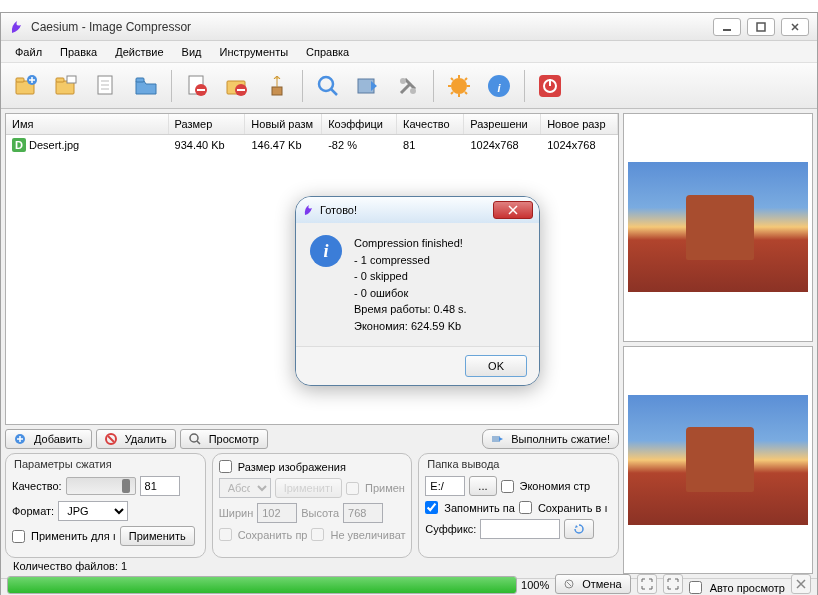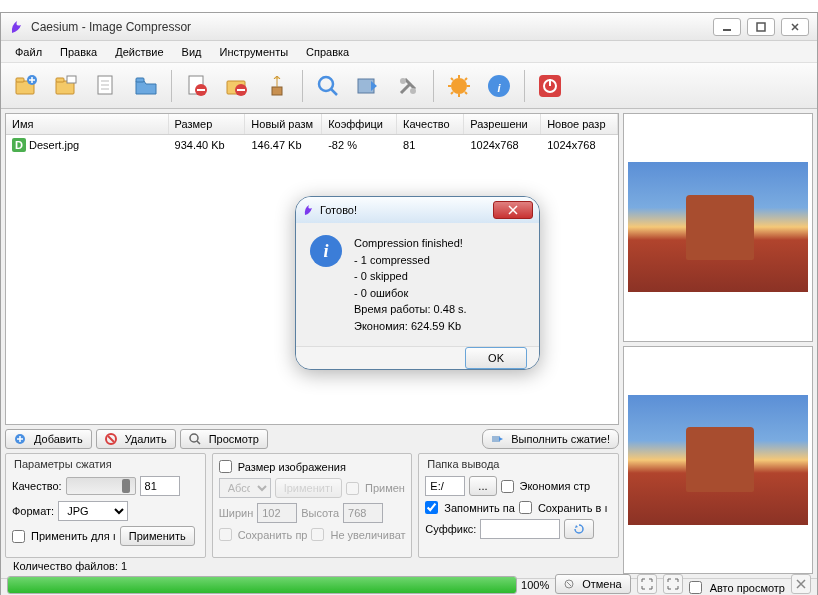--- a/index.html
+++ b/index.html
@@ -28,21 +28,21 @@
 .th { padding: 4px 6px; border-right: 1px solid #e0e0e0; white-space: nowrap; overflow: hidden; }
 .trow { display: flex; }
 .td { padding: 3px 6px; white-space: nowrap; overflow: hidden; display: flex; align-items: center; gap: 3px; }
 .c0 { width: 170px; } .c1 { width: 80px; } .c2 { width: 80px; } .c3 { width: 78px; } .c4 { width: 70px; } .c5 { width: 80px; } .c6 { width: 80px; }
 
 .btns-row { display: flex; gap: 4px; padding: 4px 0; align-items: center; }
 .btn { border: 1px solid #a8a8a8; background: linear-gradient(#fdfdfd, #e5e5e5); border-radius: 3px; padding: 3px 8px; cursor: pointer; display: inline-flex; align-items: center; gap: 8px; }
 .btn.bold { font-weight: normal; border-radius: 7px; }
 
 .panels { display: flex; gap: 6px; }
-.panel { border: 1px solid #c0c0c0; border-radius: 2px; padding: 6px; background: #f4f4f4; flex: 1; min-width: 0; }
+.panel { border: 1px solid #c0c0c0; border-radius: 10px; padding: 6px; background: #f4f4f4; flex: 1; min-width: 0; }
 .panel-title { font-size: 11px; color: #333; margin: -2px 0 6px 2px; }
 .prow { display: flex; align-items: center; gap: 4px; margin-bottom: 5px; flex-wrap: nowrap; }
 .prow label { white-space: nowrap; }
 input[type=text], select { border: 1px solid #abadb3; background: #fff; padding: 2px 4px; height: 20px; }
 input[type=checkbox] { margin-right: 2px; cursor: pointer; }
 input:disabled, select:disabled { background: #f0f0f0; color: #999; }
 .slider { width: 70px; height: 18px; background: linear-gradient(#e0e0e0,#f0f0f0); border: 1px solid #b0b0b0; border-radius: 2px; position: relative; }
 .slider .thumb { position: absolute; top: 1px; left: 55px; width: 8px; height: 14px; background: #808080; border-radius: 2px; }
 .spin { width: 40px; }
 
@@ -59,21 +59,21 @@
 
 .files-count { padding: 2px 8px; color: #000; font-size: 11px; }
 
 .dialog { position: absolute; left: 295px; top: 196px; width: 245px; border: 1px solid #5a7fa0; background: #f0f0f0; box-shadow: 0 4px 20px rgba(0,0,0,.3); border-radius: 16px; overflow: hidden; z-index: 100; }
 .dialog .dtitlebar { height: 26px; background: linear-gradient(#fafdff, #d6e6f5); display: flex; align-items: center; padding: 0 6px; }
 .dialog .dtitlebar .dtitle { flex: 1; }
 .dialog .dclose { width: 40px; height: 18px; background: linear-gradient(#e08080, #c83232); border: 1px solid #a02020; border-radius: 3px; display: flex; align-items: center; justify-content: center; color: #fff; font-weight: bold; cursor: pointer; }
 .dialog .dbody { padding: 12px 14px; display: flex; gap: 12px; }
 .dialog .dicon { width: 32px; height: 32px; border-radius: 50%; background: #3b7dd8; display: flex; align-items: center; justify-content: center; color: #fff; font-family: Georgia, serif; font-style: italic; font-size: 18px; font-weight: bold; flex-shrink: 0; }
 .dialog .dtext { line-height: 1.5; white-space: pre-line; }
-.dialog .dfooter { display: flex; justify-content: flex-end; padding: 0 12px; border-top: 1px solid #ddd; background: #f4f4f4; }
+.dialog .dfooter { display: flex; justify-content: flex-end; padding: 8px 12px; border-top: 1px solid #ddd; background: #f4f4f4; }
 .dialog .dok { border: 1px solid #6aa5d8; background: linear-gradient(#fdfdfd, #e5e5e5); border-radius: 3px; padding: 4px 22px; cursor: pointer; }
 
 svg { display: block; }
 </style>
 </head>
 <body>
 
 <div class="window">
 
   <div class="titlebar">

